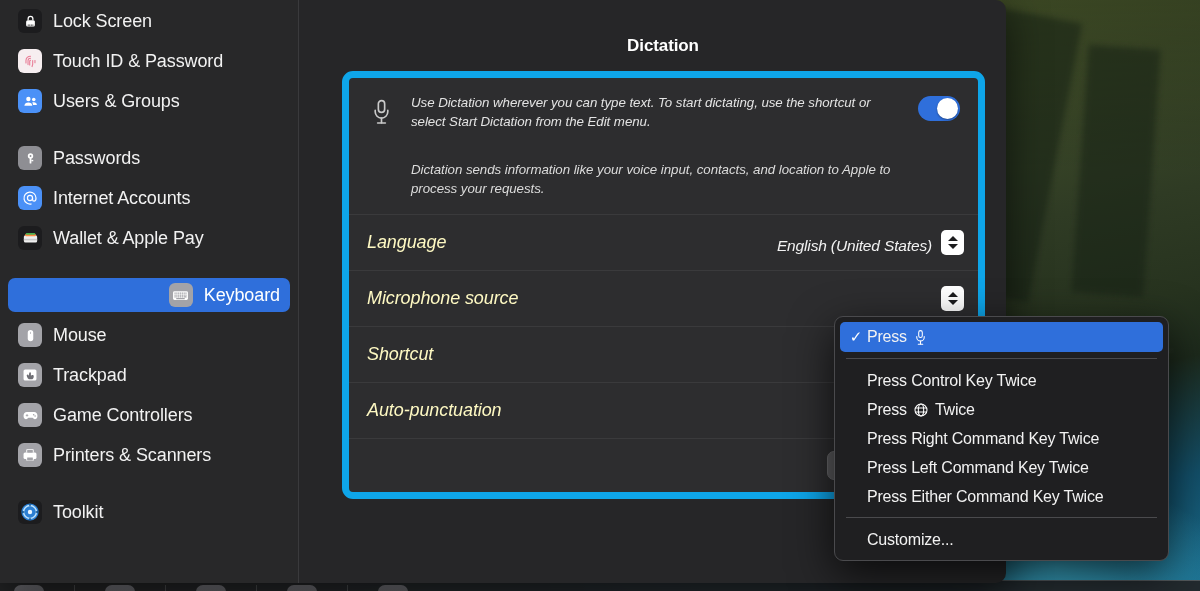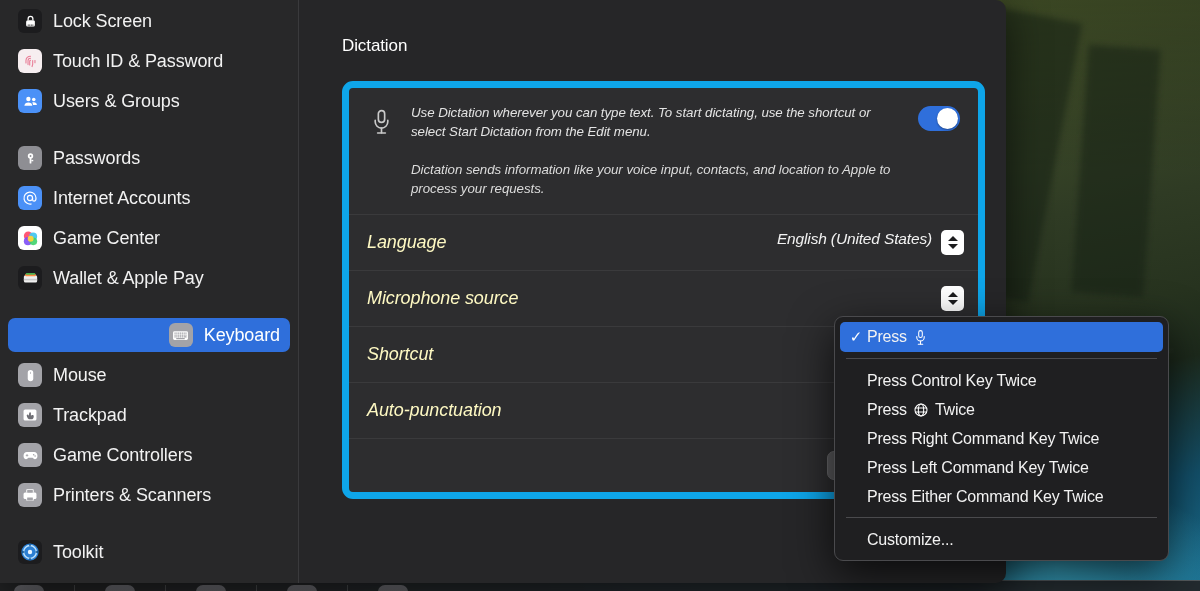--- a/index.html
+++ b/index.html
@@ -157,24 +157,25 @@
 
   
   .content {
     flex: 1;
     padding: 36px 22px 0 43px;
     position: relative;
     overflow: hidden;
   }
   .page-title {
     font-size: 17px;
-    font-weight: 400;
+    font-weight: 700;
     color: #ffffff;
     letter-spacing: -0.1px;
-    margin-bottom: 25px;
+    margin-bottom: 15px;
+    text-align: center;
   }
 
   .card {
     width: 643px;
     background: #2d2d2f;
     border: 7px solid #0ea5e9;
     border-radius: 11px;
     overflow: hidden;
     font-style: italic;
   }
@@ -186,21 +187,21 @@
     align-items: flex-start;
   }
   .mic-wrap { width: 28px; flex: none; padding-top: 4px; display: flex; justify-content: center; }
   .intro-text { flex: 1; }
   .intro-p {
     font-size: 13.3px;
     line-height: 1.42;
     color: #e3e3e3;
     letter-spacing: -0.05px;
   }
-  .intro-p.second { margin-top: 19px; color: #dcdcdc; }
+  .intro-p.second { margin-top: 29px; color: #dcdcdc; }
 
   .toggle {
     width: 42px; height: 25px;
     border-radius: 13px;
     background: #2f6fdb;
     flex: none;
     position: relative;
     margin-top: 2px;
     cursor: default;
   }
@@ -223,21 +224,21 @@
   }
   .row-label {
     font-size: 18px;
     color: #fef9c3;
     letter-spacing: -0.1px;
     white-space: nowrap;
   }
   .row-right {
     margin-left: auto;
     display: flex;
-    align-items: flex-start;
+    align-items: flex-end;
     gap: 9px;
   }
   .row-value {
     font-size: 15.5px;
     color: #f2f2f2;
     letter-spacing: -0.15px;
     white-space: nowrap;
   }
 
   .stepper {
@@ -424,32 +425,20 @@
         <div class="side-item">
           <span class="sicon ic-internet">
             <svg width="18" height="18" viewBox="0 0 24 24" fill="none" stroke="#fff" stroke-width="1.6">
                 <circle cx="12" cy="12" r="3.4"></circle>
                 <path d="M15.4 12v2c0 1.4.9 2.2 2 2.2 1.6 0 2.6-1.6 2.6-4.2A8 8 0 1014 19.8"></path>
               </svg>
           </span>
           <span class="side-label">Internet Accounts</span>
         </div>
 
-        <div class="side-item">
-          <span class="sicon ic-gamecenter">
-            <svg width="21" height="21" viewBox="0 0 24 24">
-                <circle cx="9.4" cy="9" r="5" fill="#ff4d6d" opacity="0.95"></circle>
-                <circle cx="15" cy="9.6" r="4.6" fill="#46c6f0" opacity="0.95"></circle>
-                <circle cx="9" cy="15" r="4.6" fill="#7d4df5" opacity="0.9"></circle>
-                <circle cx="15.2" cy="15.2" r="4.4" fill="#3fd36b" opacity="0.9"></circle>
-                <circle cx="12.2" cy="12.2" r="3.4" fill="#ffd43b" opacity="0.95"></circle>
-              </svg>
-          </span>
-          <span class="side-label">Game Center</span>
-        </div>
 
         <div class="side-item">
           <span class="sicon ic-wallet">
             <svg width="19" height="19" viewBox="0 0 24 24">
                 <rect x="3.6" y="8" width="16.8" height="9.2" rx="2" fill="#f0f0f0"></rect>
                 <rect x="5.2" y="6.4" width="13.6" height="2.6" rx="1" fill="#ff8c42"></rect>
                 <rect x="6" y="5" width="12" height="2.2" rx="1" fill="#4caf50"></rect>
                 <rect x="3.6" y="12.4" width="16.8" height="2" fill="#c9c9c9"></rect>
               </svg>
           </span>

